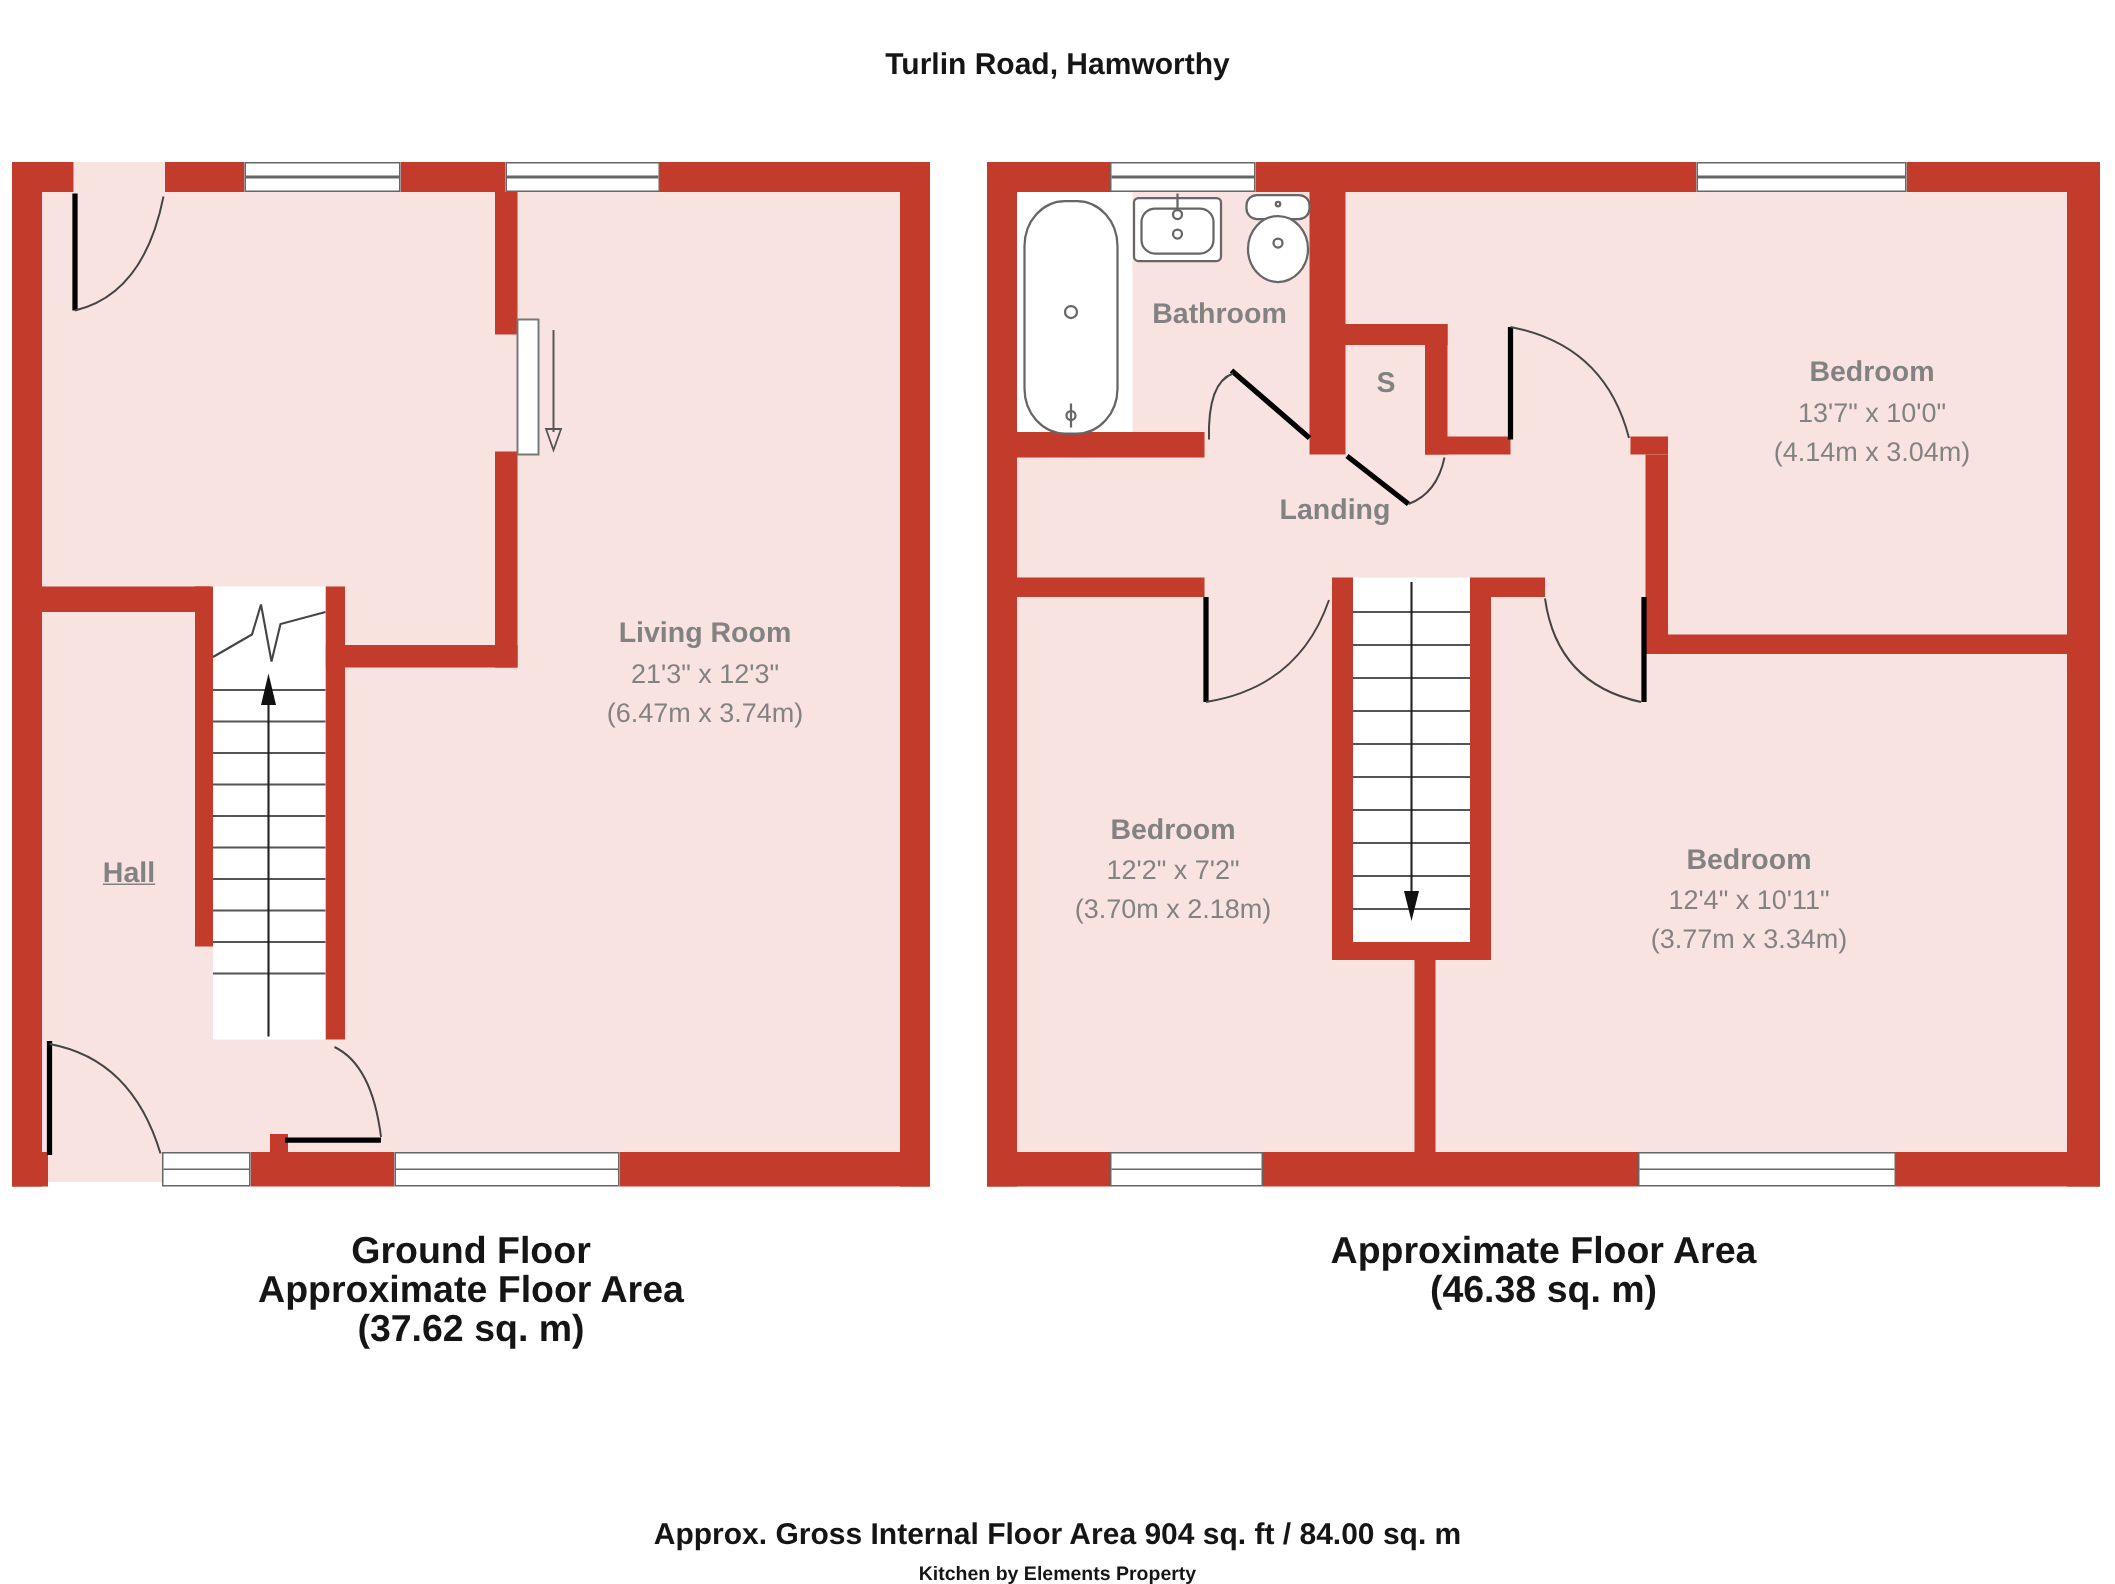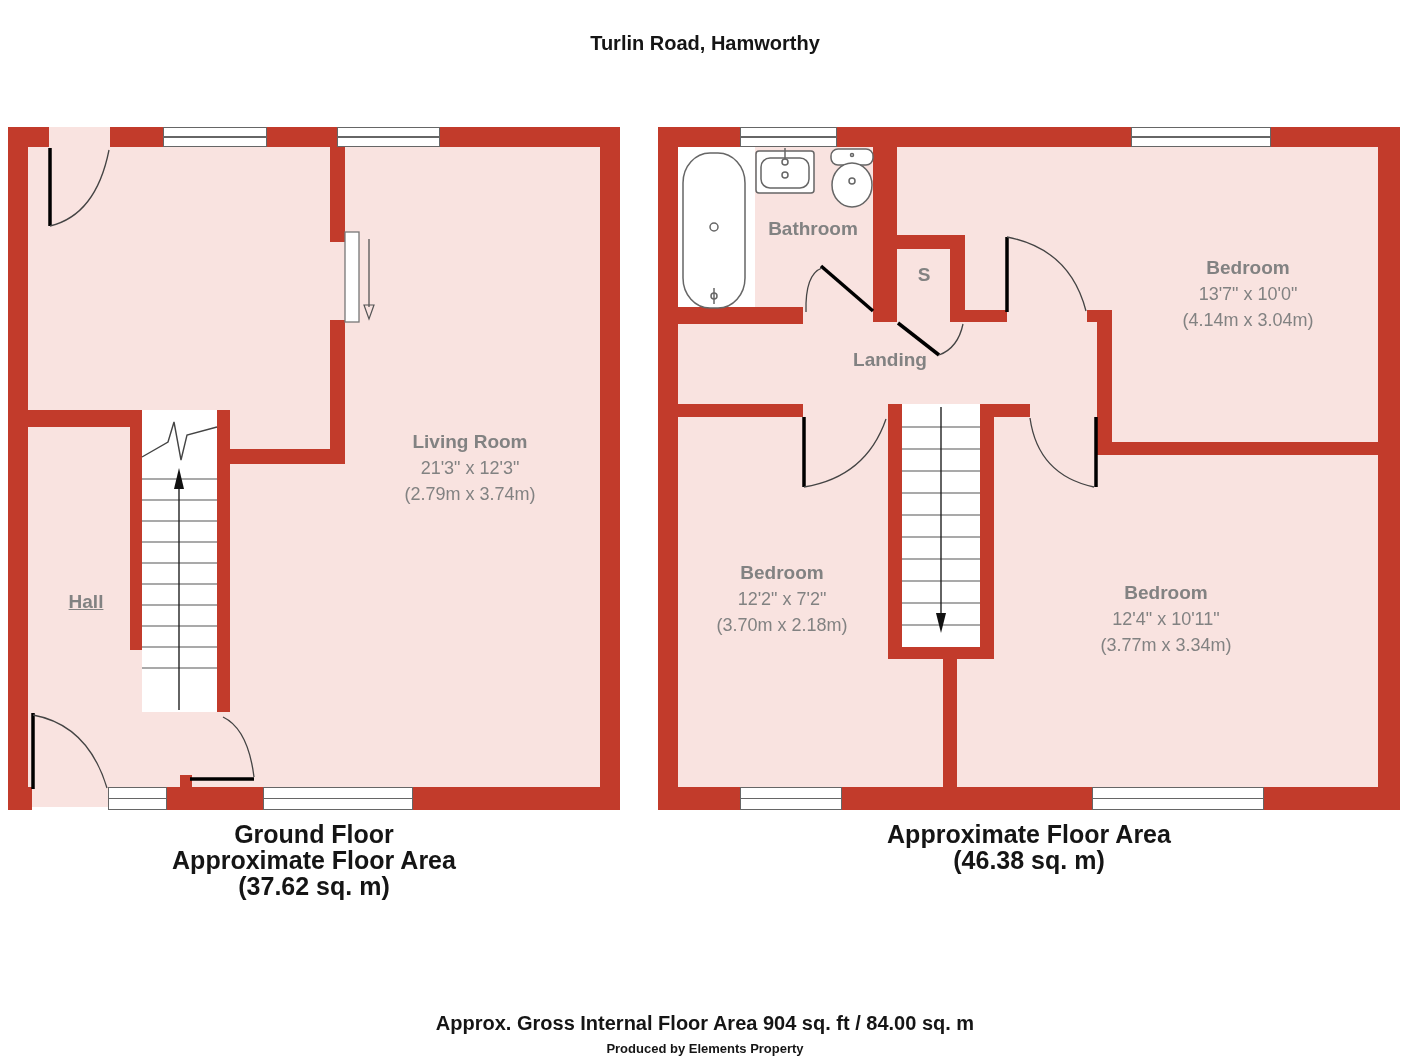--- a/index.html
+++ b/index.html
@@ -3,21 +3,21 @@
 <meta charset="utf-8">
 <style>
   :root{
     --wall:#c23b2b; --floor:#f9e3e0; --line:#555555; --label:#828282; --heading:#151515;
   }
   *{margin:0;padding:0;box-sizing:border-box;}
   body{
     width:1410px;height:1056px;position:relative;background:#ffffff;
     font-family:"Liberation Sans", sans-serif;overflow:hidden;
   }
-  .plan{position:absolute;top:127px;}
+  .plan{position:absolute;top:108px;}
   .floor-fill{position:absolute;background:var(--floor);}
   .wall{position:absolute;background:var(--wall);}
   .window-h{position:absolute;background:#ffffff;border:1.4px solid #666;}
   .window-h::after{content:"";position:absolute;left:0;right:0;top:50%;height:1.4px;margin-top:-0.7px;background:#666;}
   .stairs{position:absolute;background:#ffffff;}
   .svg-overlay{position:absolute;left:0;top:0;}
   .room-label{position:absolute;transform:translateX(-50%);text-align:center;color:var(--label);white-space:nowrap;}
   .room-name{font-size:19px;font-weight:bold;line-height:26px;}
   .room-dim{font-size:18px;line-height:26px;}
   .page-title{position:absolute;top:0;left:0;width:100%;text-align:center;
@@ -97,21 +97,21 @@
     <g>
       <rect x="337" y="105" width="14" height="90" fill="#fff" stroke="#777" stroke-width="1.3"></rect>
       <line x1="361" y1="112" x2="361" y2="180" stroke="#555" stroke-width="1.3"></line>
       <polygon points="356,178 366,178 361,192" fill="none" stroke="#555" stroke-width="1.2"></polygon>
     </g>
   </svg>
 
   <div class="room-label" style="left:462px;top:302px;">
     <div class="room-name">Living Room</div>
     <div class="room-dim">21'3" x 12'3"</div>
-    <div class="room-dim">(2.79m x 3.74m)</div>
+    <div class="room-dim">(6.47m x 3.74m)</div>
   </div>
   <div class="room-label" style="left:78px;top:462px;text-decoration:underline;">
     <div class="room-name">Hall</div>
   </div>
 </div>
 
 <div class="plan" style="left:658px;width:742px;height:683px;">
 
   <div class="floor-fill" style="left:20px;top:20px;width:702px;height:640px;"></div>
   <div style="position:absolute;left:20px;top:20px;width:77px;height:172px;background:#fff;"></div>
@@ -235,13 +235,13 @@
   <div>Ground Floor</div>
   <div>Approximate Floor Area</div>
   <div>(37.62 sq. m)</div>
 </div>
 <div class="floor-footer" style="left:658px;top:821px;width:742px;">
   <div>Approximate Floor Area</div>
   <div>(46.38 sq. m)</div>
 </div>
 
 <div class="summary-line gross">Approx. Gross Internal Floor Area 904 sq. ft / 84.00 sq. m</div>
-<div class="summary-line produced">Produced by Elements Property</div>
+<div class="summary-line produced">Kitchen by Elements Property</div>
 
 </body></html>

